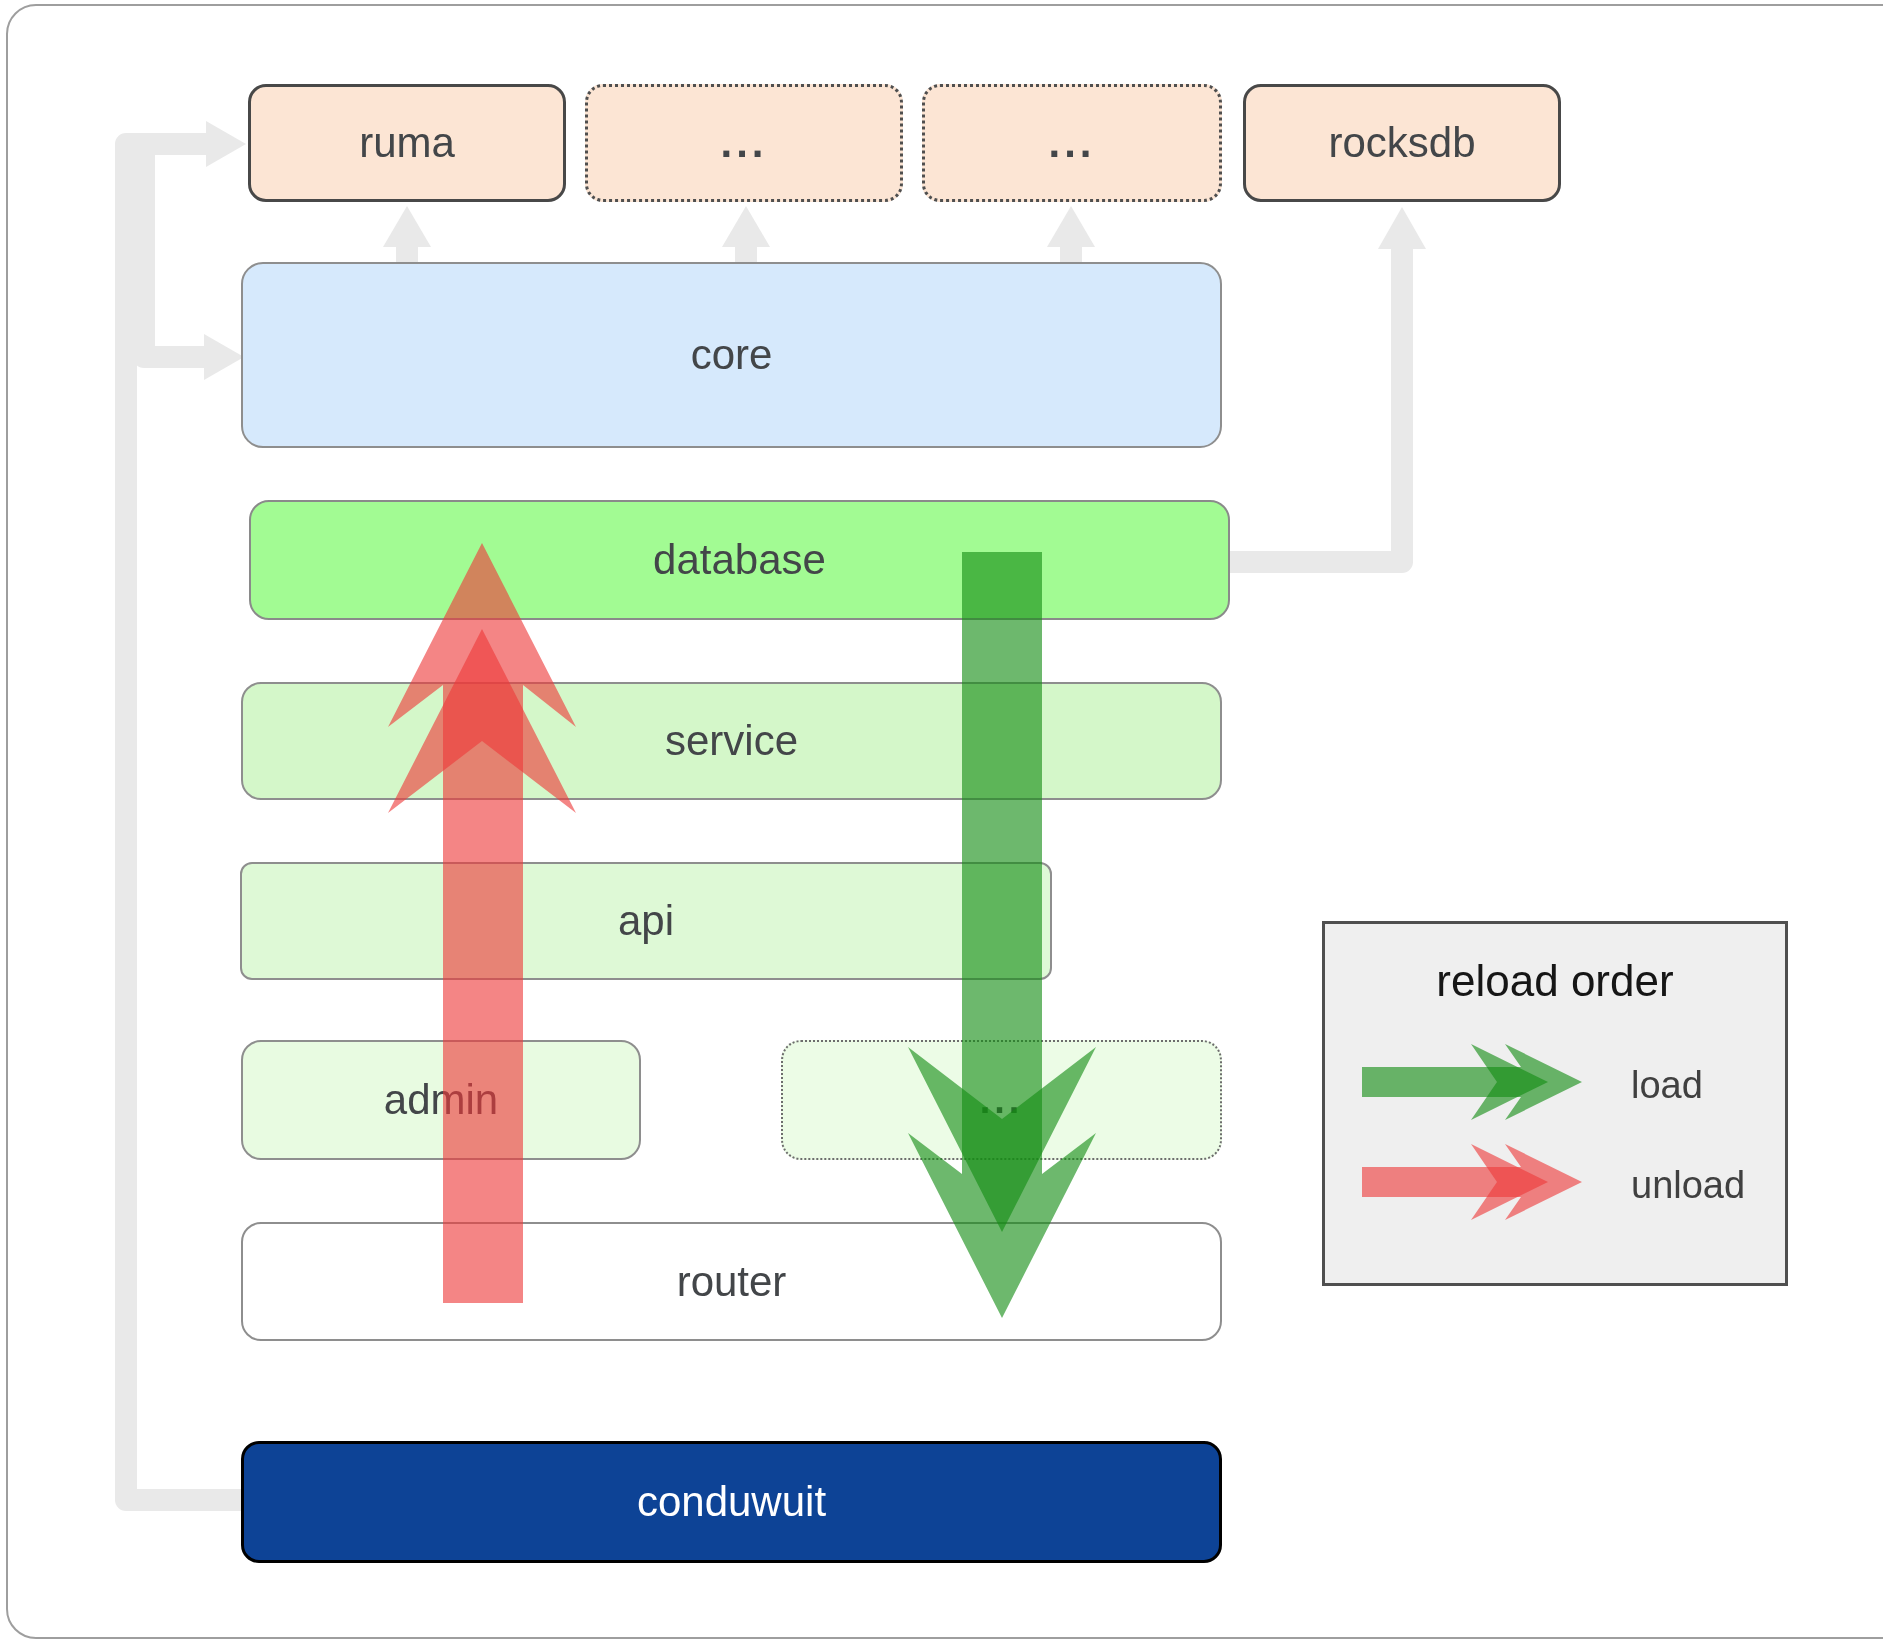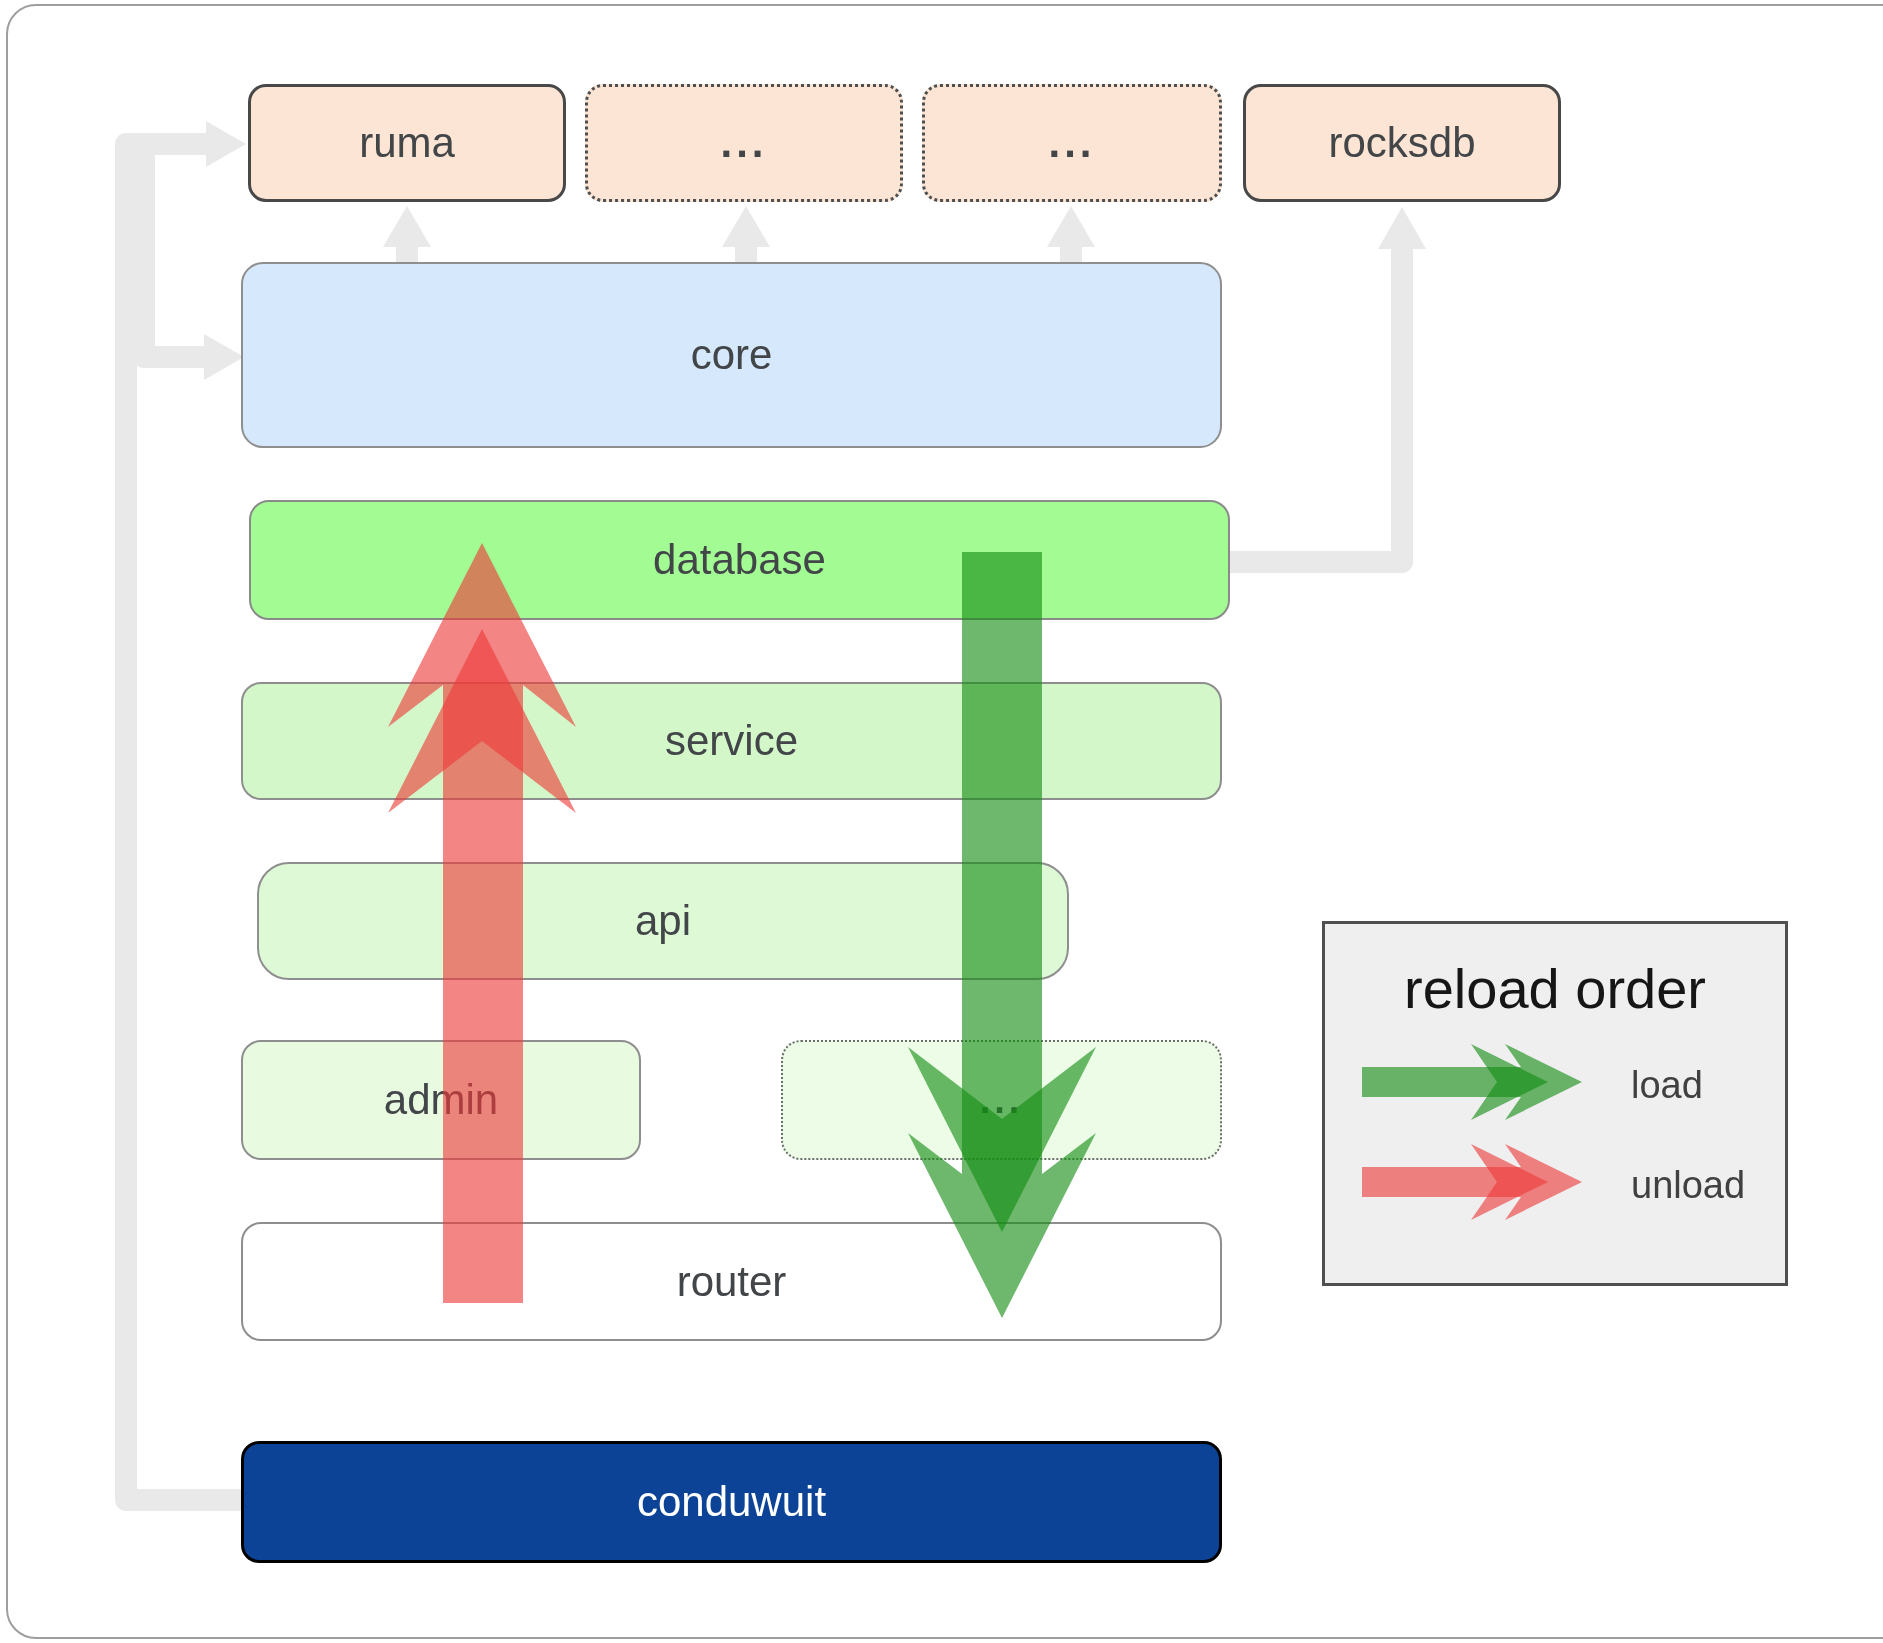--- a/index.html
+++ b/index.html
@@ -13,35 +13,35 @@
        box-sizing:border-box;font-size:42px;color:#434649;}
   .module{background:#fce5d4;border:3px solid #484848;border-radius:18px;}
   .module.dotted{border:3px dotted #4f4f4f;}
   .dots{font-weight:700;letter-spacing:4px;}
   .core{background:#d6e9fc;border:2.5px solid #8e8e8e;border-radius:22px;
         left:241px;top:262px;width:981px;height:186px;}
   .database{background:#a2fb93;border:2.5px solid #8a8a8a;border-radius:20px;
         left:249px;top:500px;width:981px;height:120px;}
   .service{background:#d4f7c9;border:2.5px solid #8e8e8e;border-radius:20px;
         left:241px;top:682px;width:981px;height:118px;}
-  .api{background:#def9d6;border:2.5px solid #8e8e8e;border-radius:32px;
-        left:257px;top:862px;width:812px;height:118px;}
+  .api{background:#def9d6;border:2.5px solid #8e8e8e;border-radius:12px;
+        left:240px;top:862px;width:812px;height:118px;}
   .admin{background:#e8fbe1;border:2.5px solid #8e8e8e;border-radius:20px;
         left:241px;top:1040px;width:400px;height:120px;}
   .admin-more{background:#ecfce6;border:2.5px dotted #6d6d6d;border-radius:20px;
         left:781px;top:1040px;width:441px;height:120px;}
   .router{background:#ffffff;border:2.5px solid #8e8e8e;border-radius:20px;
         left:241px;top:1222px;width:981px;height:119px;}
   .app{background:#0d4396;border:3px solid #000000;border-radius:18px;
         left:241px;top:1441px;width:981px;height:122px;
         color:#ffffff;font-weight:500;}
   .legend{position:absolute;left:1322px;top:921px;width:466px;height:365px;
         box-sizing:border-box;background:#efefef;border:3px solid #4f4f4f;}
   .legend-title{position:absolute;left:0;right:0;top:32px;text-align:center;
-        font-size:56px;color:#161616;font-weight:500;}
+        font-size:44px;color:#161616;font-weight:500;}
   .legend-label{position:absolute;left:306px;transform:translateY(-50%);
         font-size:38px;color:#404040;}
   .legend-label.load{top:161px;}
   .legend-label.unload{top:261px;}
 </style>
 </head>
 <body>
 
 <div class="canvas">
 

